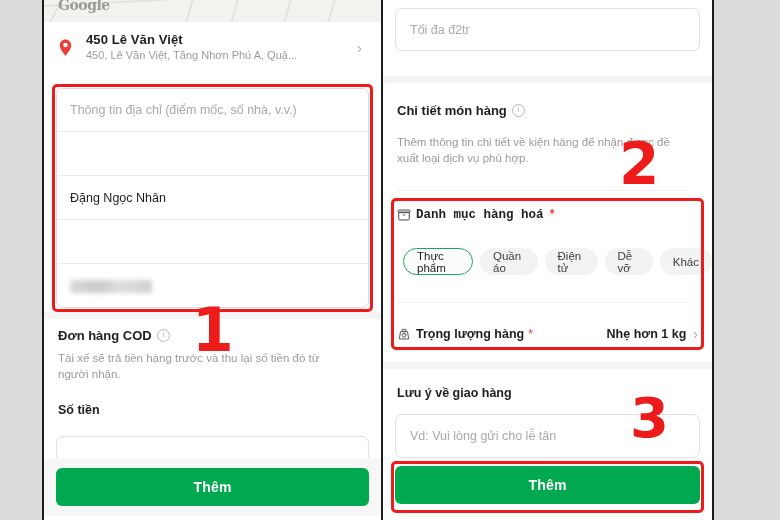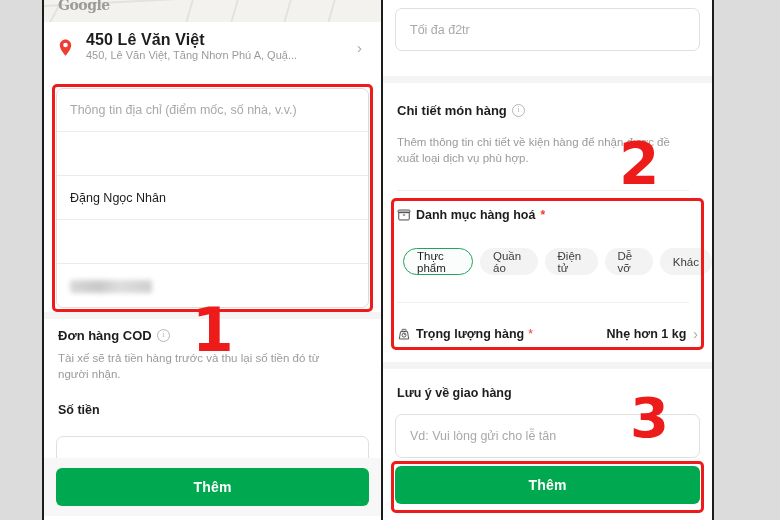--- a/index.html
+++ b/index.html
@@ -38,21 +38,21 @@
     opacity:.85;
   }
 
   
   .addr-row{
     position:absolute;left:0;top:24px;width:100%;height:46px;
     display:flex;align-items:center;padding:0 12px;box-sizing:border-box;
   }
   .pin{width:19px;height:19px;flex:0 0 19px;margin-right:11px;}
   .addr-texts{flex:1;min-width:0;}
-  .addr-title{font-size:16px;font-weight:700;color:#1d1d1d;line-height:15px;letter-spacing:.1px;}
+  .addr-title{font-size:13px;font-weight:700;color:#1d1d1d;line-height:15px;letter-spacing:.1px;}
   .addr-sub{font-size:11px;color:#9b9b9b;line-height:15px;margin-top:1px;white-space:nowrap;overflow:hidden;text-overflow:ellipsis;}
   .chev{flex:0 0 12px;color:#a8a8a8;font-size:15px;line-height:1;padding-left:6px;}
 
   
   .fieldstack{position:absolute;left:12px;width:313px;}
   .field{
     height:44px;border-bottom:1px solid #ebebeb;box-sizing:border-box;
     display:flex;align-items:center;padding:0 14px;background:#fff;
   }
   .field:last-child{border-bottom:none;}
@@ -199,21 +199,21 @@
       <div class="sep" style="top:76px;"></div>
 
       <div class="sec-title" style="left:14px;top:103px;">
         <span>Chi tiết món hàng</span>
         <span class="info-i">i</span>
       </div>
       <div class="sec-desc" style="left:14px;top:134px;width:292px;">Thêm thông tin chi tiết về kiện hàng để nhận được đề xuất loại dịch vụ phù hợp.</div>
 
       <div class="thin-rule" style="left:14px;top:190px;width:292px;"></div>
 
-      <div class="sec-title" style="left:14px;top:208px;font-size:12.5px;">
+      <div class="sec-title" style="left:14px;top:208px;font-size:12.5px;font-family:Liberation Mono, monospace;">
         <svg class="row-icon" viewBox="0 0 24 24">
           <rect x="3" y="7" width="18" height="13.5" rx="1.6" fill="none" stroke="#4a4a4a" stroke-width="1.7"></rect>
           <rect x="2" y="3.5" width="20" height="4.5" rx="1.1" fill="none" stroke="#4a4a4a" stroke-width="1.7"></rect>
           <line x1="10" y1="12" x2="14" y2="12" stroke="#4a4a4a" stroke-width="1.7"></line>
         </svg>
         <span>Danh mục hàng hoá</span>
         <span class="req">*</span>
       </div>
 
       <div class="chips" style="left:20px;top:248px;">

